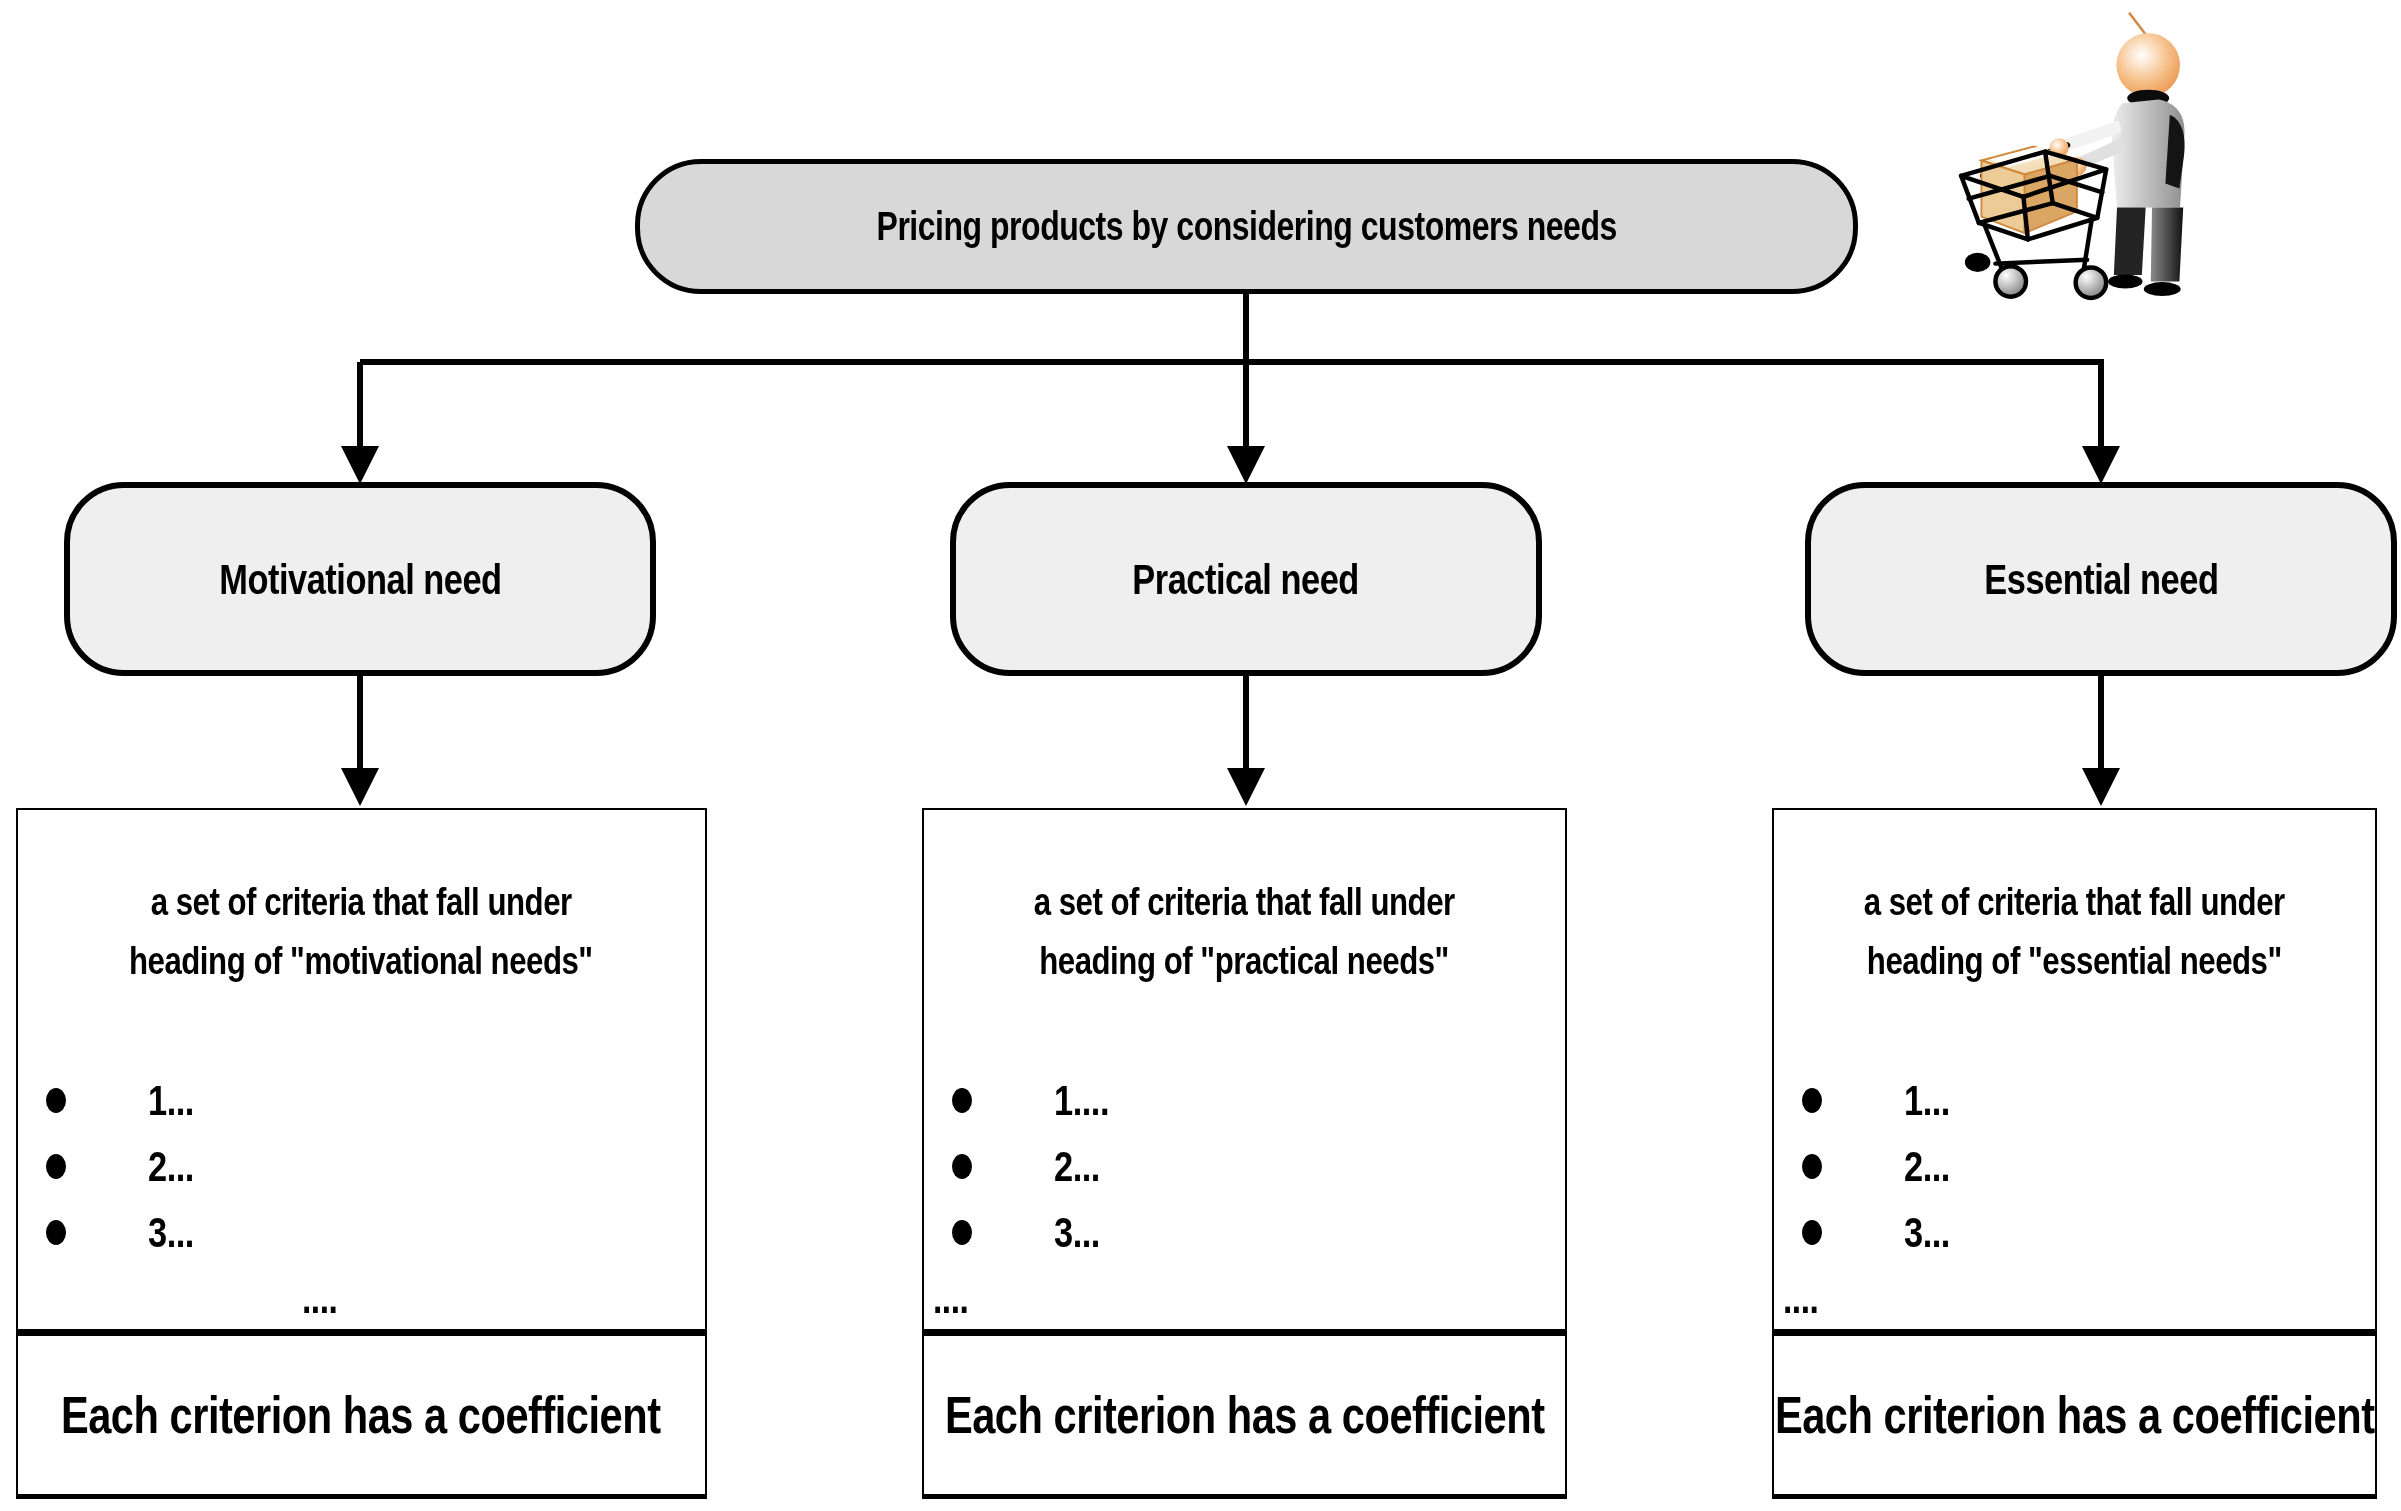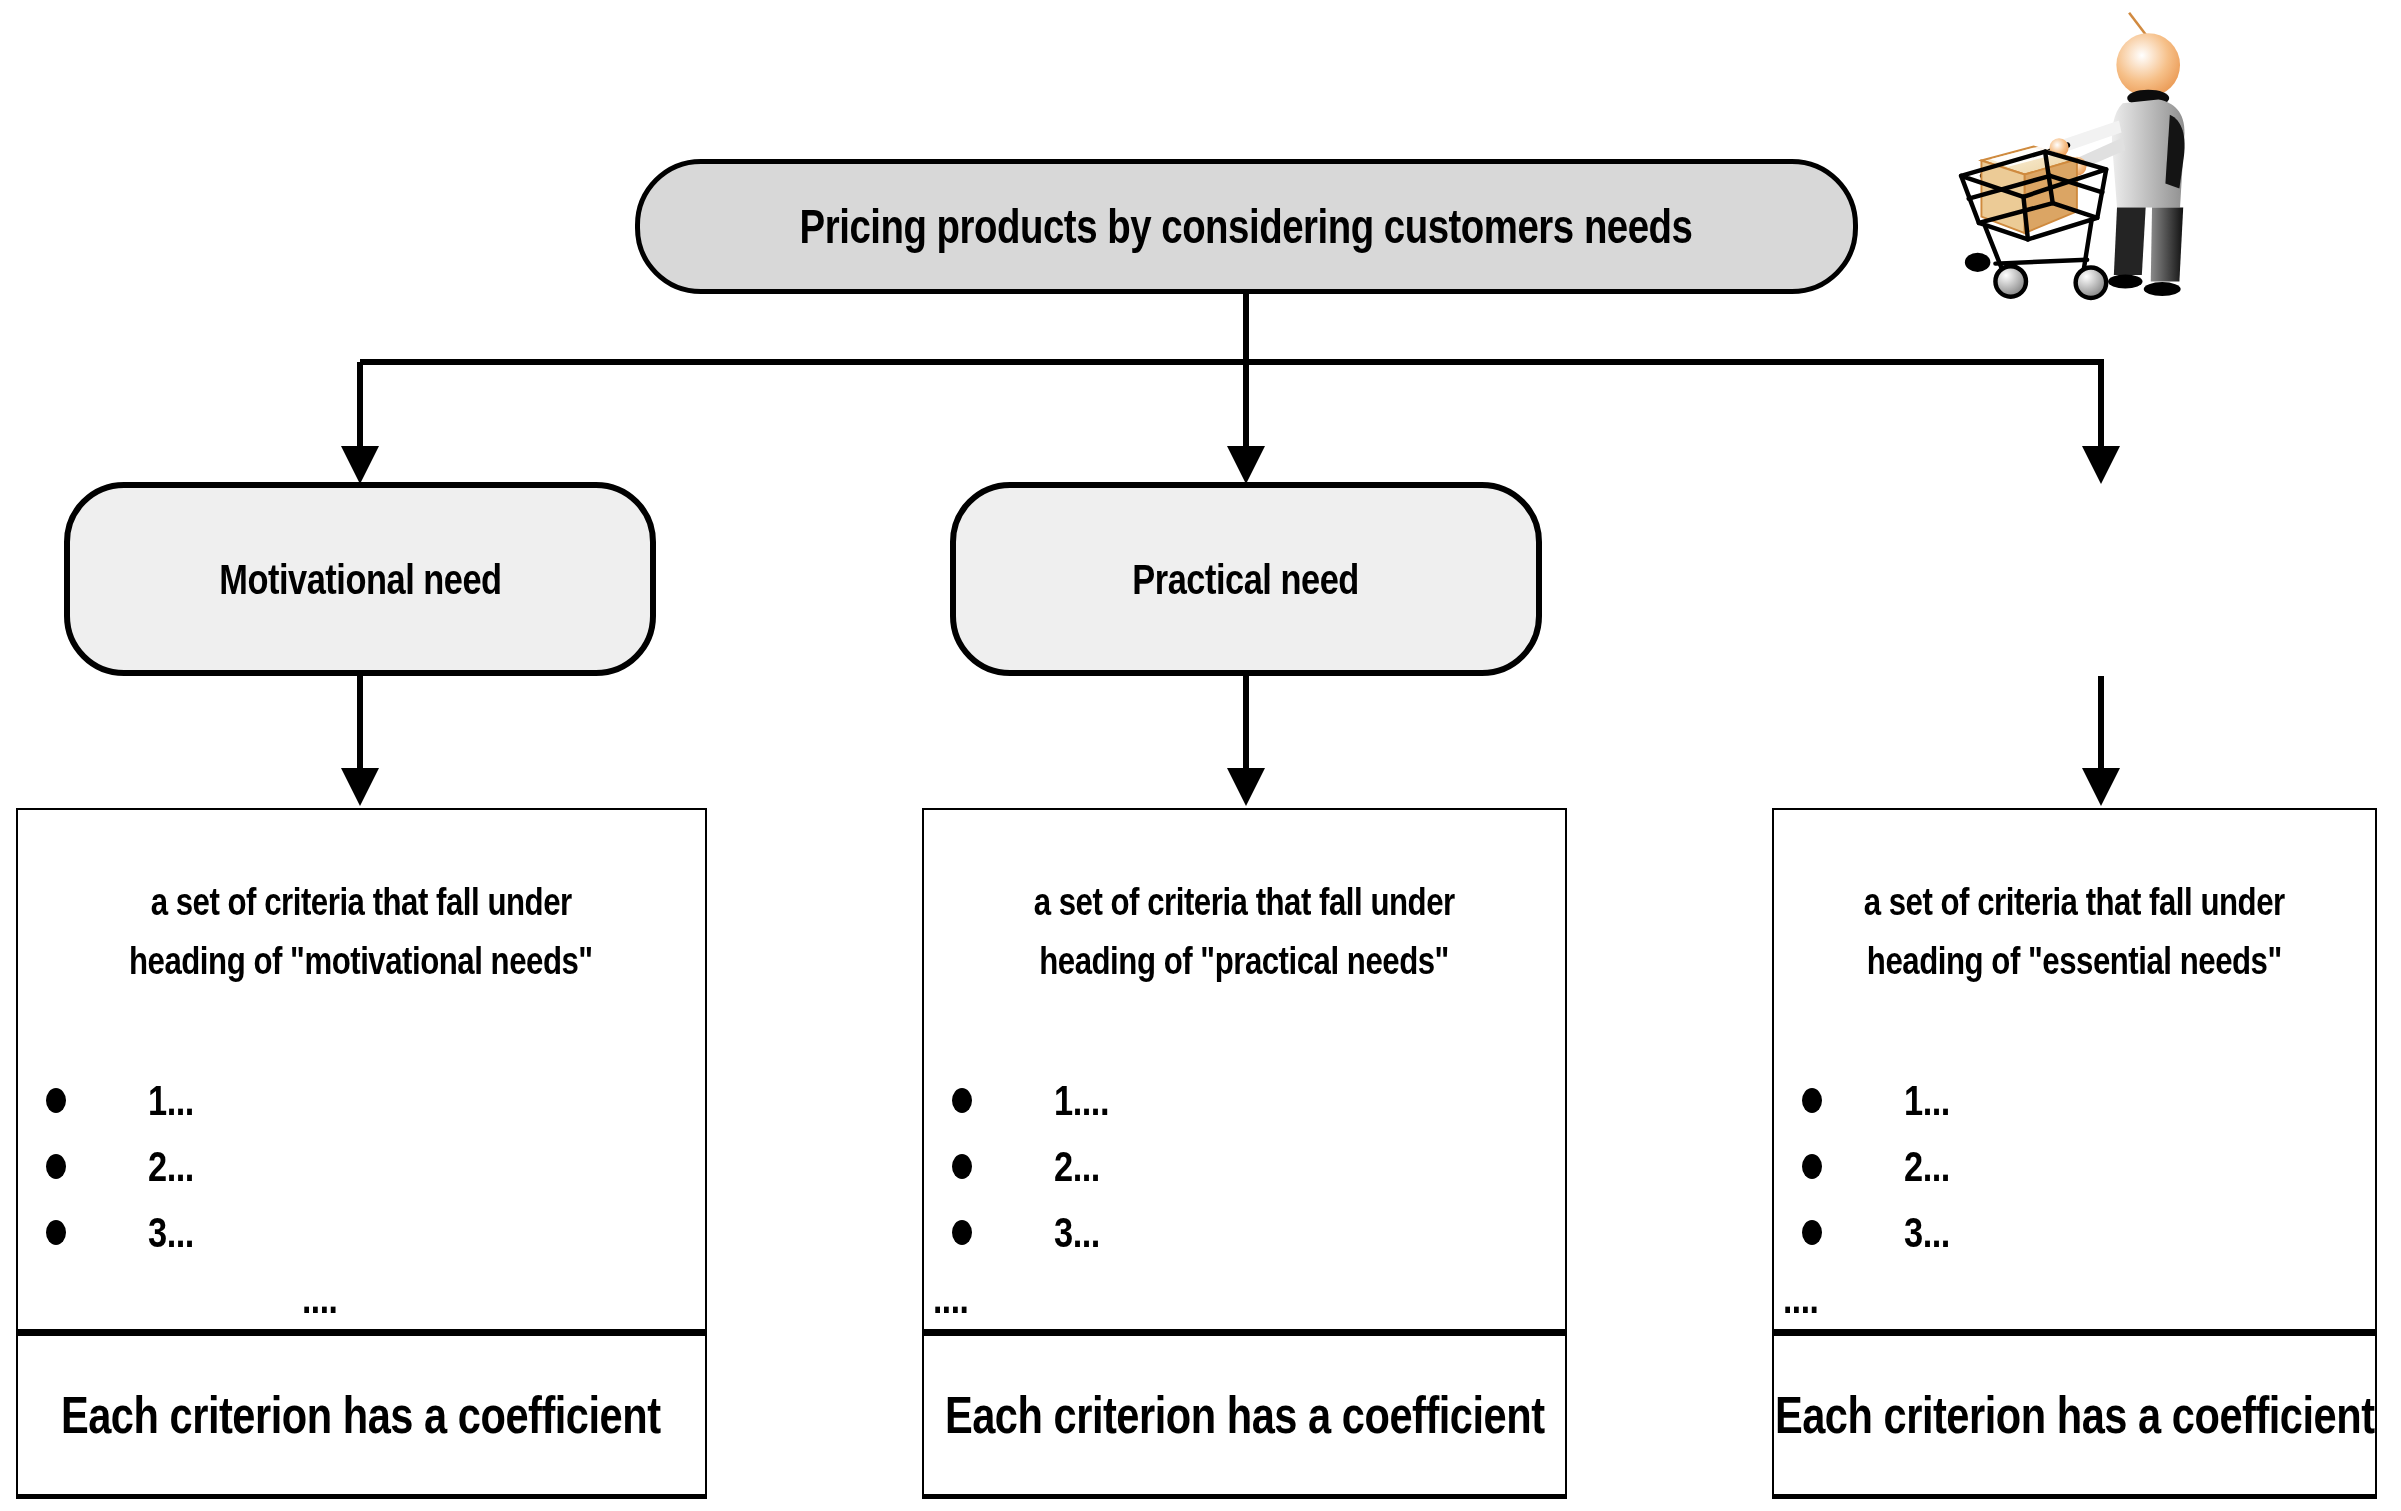--- a/index.html
+++ b/index.html
@@ -9,21 +9,21 @@
   }
   
   .sq{display:inline-block;transform:scaleX(0.8);transform-origin:50% 50%;white-space:nowrap;letter-spacing:-0.6px;}
   .sq-l{display:inline-block;transform:scaleX(0.8);transform-origin:0 50%;white-space:nowrap;letter-spacing:-0.6px;}
 
   
   .titlebox{
     position:absolute;left:635px;top:159px;width:1213px;height:125px;
     background:#d8d8d8;border:5px solid #000;border-radius:66px;
     display:flex;align-items:center;justify-content:center;
-    font-size:48px;font-weight:bold;
+    font-size:40px;font-weight:bold;
   }
 
   
   .line{position:absolute;background:#000;}
   .stub{left:1243px;top:289px;width:6.3px;height:73px;}
   .hbar{left:360px;top:359px;width:1744px;height:6.3px;}
   .drop{width:6.3px;height:89px;top:362px;}
   .d0{left:357px;} .d1{left:1243px;} .d2{left:2098px;}
   .arrowhead{
     position:absolute;width:0;height:0;
@@ -154,20 +154,23 @@
   <div class="arrowhead a0"></div>
   <div class="arrowhead a1"></div>
   <div class="arrowhead a2"></div>
 
   <div class="node b1">
     <span class="sq">Practical need</span>
   </div>
   <div class="node b0">
     <span class="sq">Motivational need</span>
   </div>
+  <div class="node b2">
+    <span class="sq">Essential need</span>
+  </div>
 
   <div class="line nstub n0"></div>
   <div class="line nstub n1"></div>
   <div class="line nstub n2"></div>
   <div class="arrowhead b0h"></div>
   <div class="arrowhead b1h"></div>
   <div class="arrowhead b2h"></div>
 
   <div class="card b0">
     <div class="card-top">

